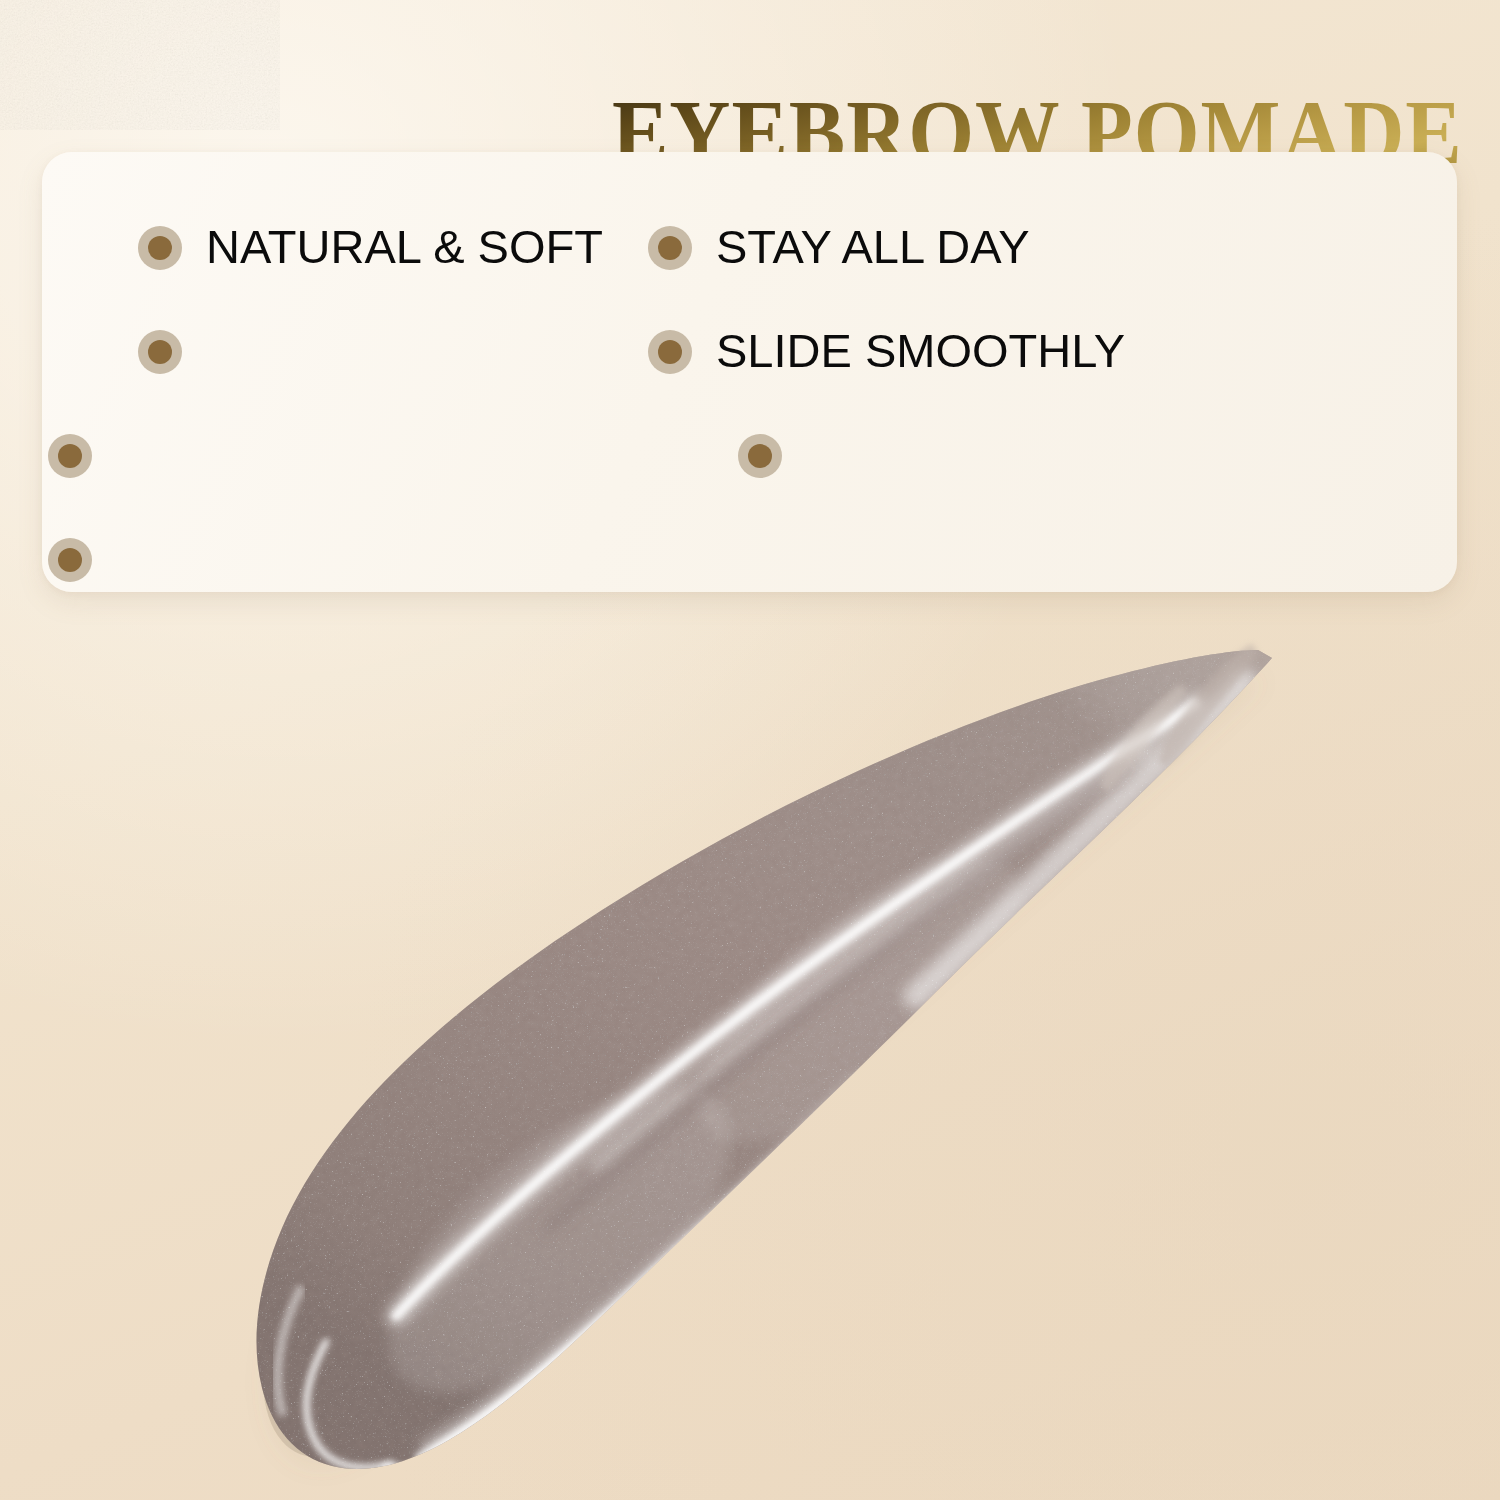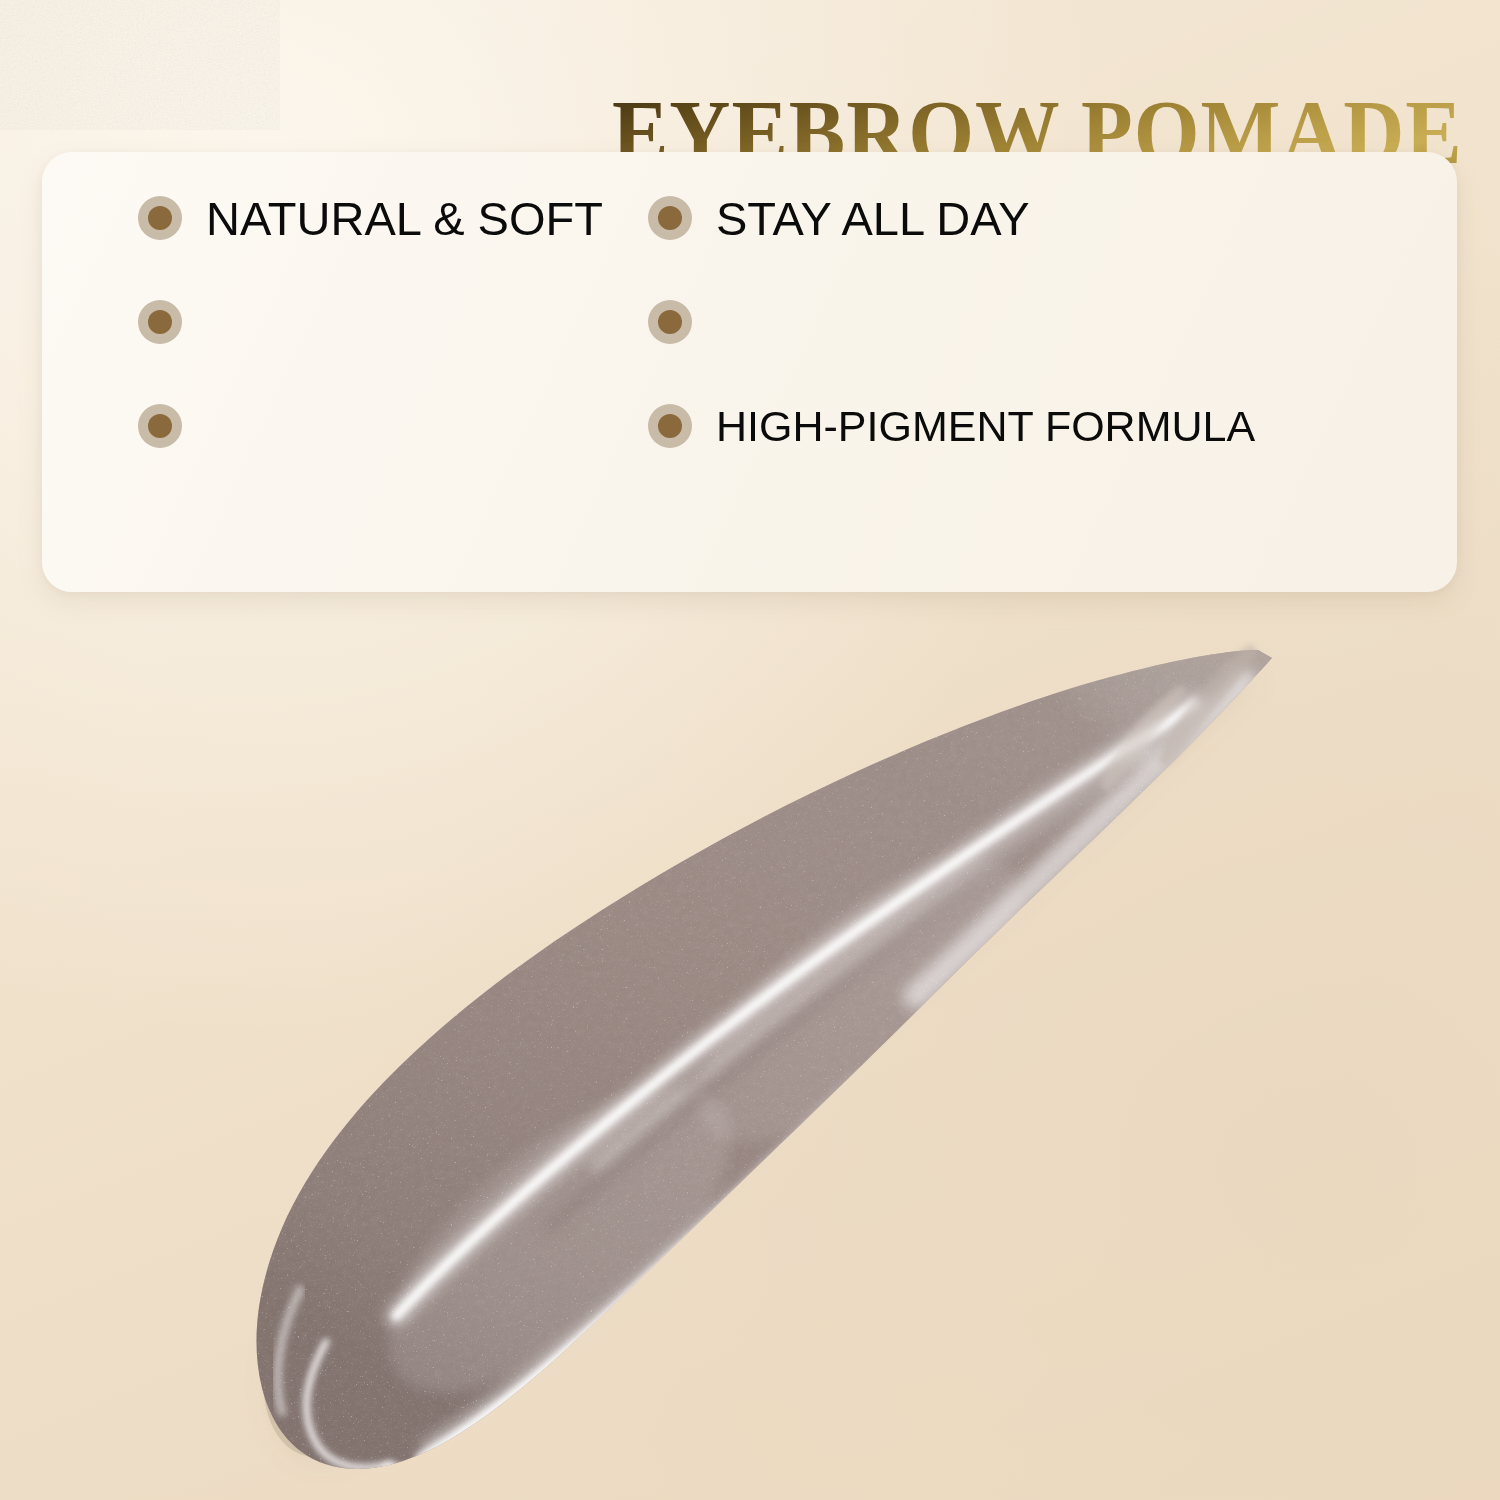--- a/index.html
+++ b/index.html
@@ -92,21 +92,21 @@
     inset: 0;
     display: grid;
     grid-template-columns: 600px 815px;
     grid-template-rows: repeat(4, 1fr);
     padding: 14px 0 10px 0;
     box-sizing: border-box;
   }
 
   .feature-item {
     display: flex;
-    align-items: center;
+    align-items: flex-end;
     gap: 24px;
     padding-left: 96px;
     box-sizing: border-box;
   }
   .feature-item.col-right {
     padding-left: 6px;
   }
 
   .bullet {
     flex: 0 0 auto;
@@ -199,37 +199,42 @@
             <span class="dot"></span>
           </span>
         <span class="feature-label">STAY ALL DAY</span>
       </div>
 
       <div class="feature-item col-left">
         <span class="bullet">
             <span class="dot"></span>
           </span>
       </div>
-
       <div class="feature-item col-right">
         <span class="bullet">
             <span class="dot"></span>
           </span>
+        <span class="feature-label">SLIDE SMOOTHLY</span>
+      </div>
+
+      <div class="feature-item col-right">
+        <span class="bullet">
+            <span class="dot"></span>
+          </span>
       </div>
 
       <div class="feature-item col-left">
         <span class="bullet">
             <span class="dot"></span>
           </span>
       </div>
       <div class="feature-item col-right">
         <span class="bullet">
             <span class="dot"></span>
           </span>
-        <span class="feature-label small">HIGH-PIGMENT FORMULA</span>
       </div>
 
     </div>
   </div>
 
   <div id="swatch-area">
     <svg id="swatch-svg" viewBox="0 0 1500 900" xmlns="http://www.w3.org/2000/svg">
       <defs>
 
         <linearGradient id="bodyGrad" x1="0.82" y1="0.04" x2="0.18" y2="0.92">

